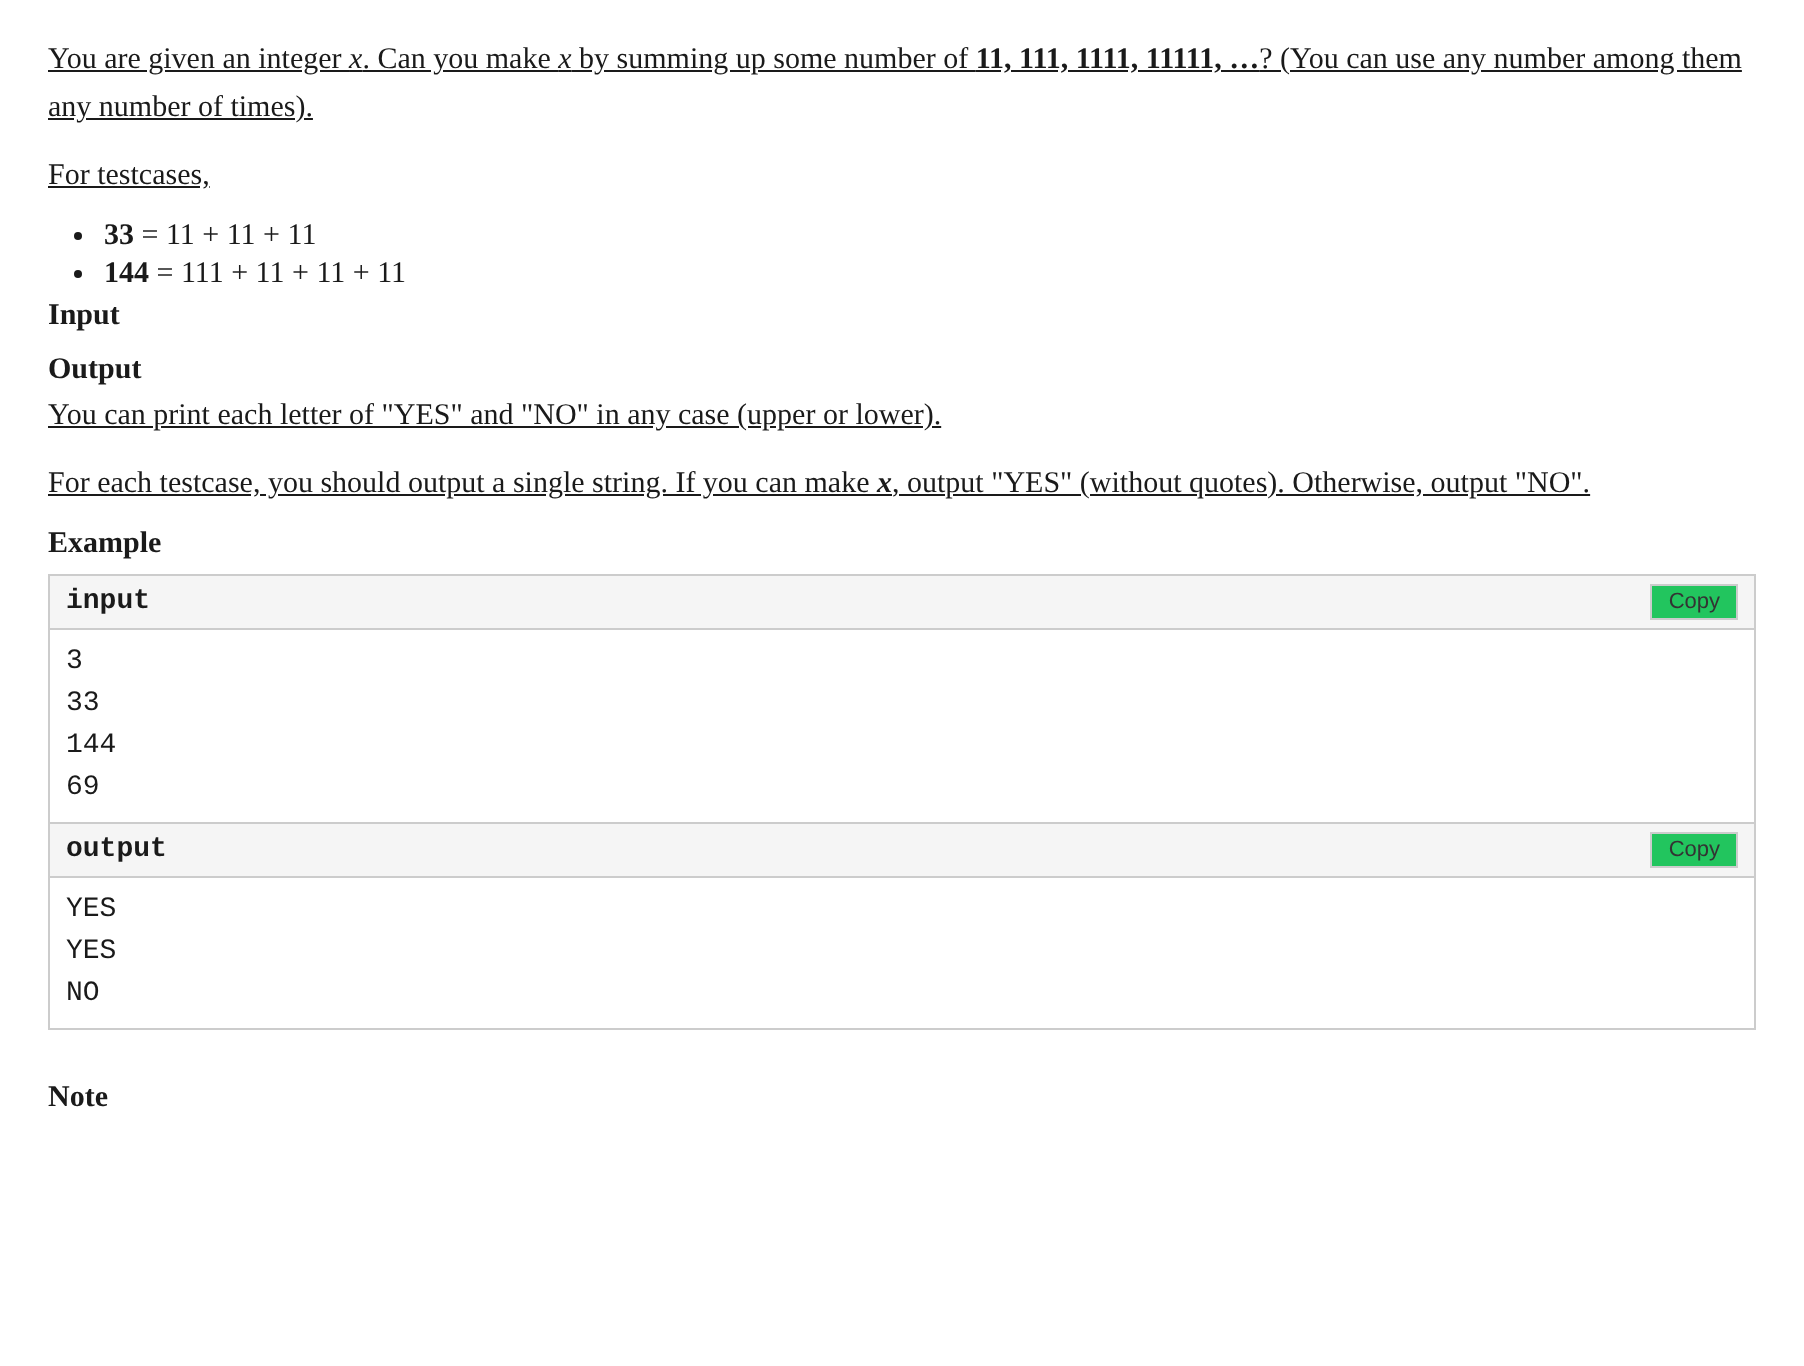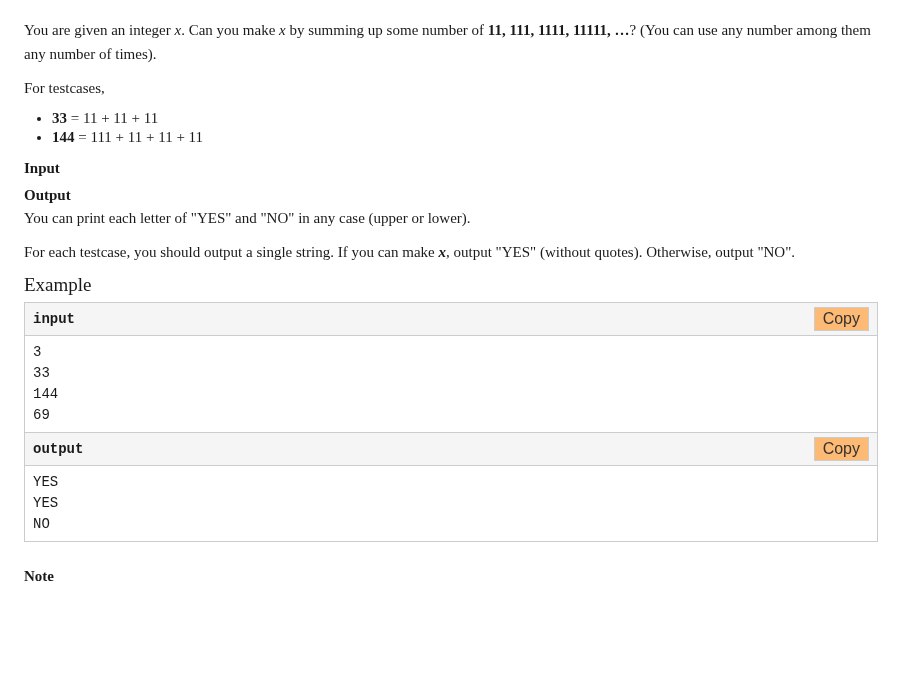--- a/index.html
+++ b/index.html
@@ -7,71 +7,72 @@
       font-family: Georgia, 'Times New Roman', serif;
       font-size: 15px;
       color: #1a1a1a;
       background: #fff;
       padding: 18px 24px;
       max-width: 902px;
     }
     .problem-text {
       line-height: 1.6;
       margin-bottom: 10px;
+      text-decoration: underline;
     }
     .section {
       margin-bottom: 10px;
     }
     .section-title {
       font-weight: bold;
       font-size: 15px;
       margin-bottom: 2px;
     }
     .bullet-list {
       list-style: disc;
       margin-left: 28px;
-      margin-bottom: 14px;
+      margin-bottom: 4px;
     }
     .bullet-list li {
       margin-bottom: 2px;
     }
     .math {
       font-style: italic;
       font-family: Georgia, serif;
     }
     .bold-math {
       font-weight: bold;
       font-style: italic;
       font-family: Georgia, serif;
     }
     .example-label {
-      font-weight: normal;
-      font-size: 19px;
+      font-weight: bold;
+      font-size: 15px;
       margin-bottom: 6px;
     }
     .example-block {
       border: 1px solid #ccc;
       margin-bottom: 0;
     }
     .example-header {
       display: flex;
       justify-content: space-between;
       align-items: center;
       background: #f5f5f5;
       border-bottom: 1px solid #ccc;
       padding: 4px 8px;
       font-family: 'Courier New', Courier, monospace;
       font-weight: bold;
       font-size: 14px;
     }
     .copy-button {
       font-family: Arial, sans-serif;
-      font-size: 16px;
+      font-size: 11px;
       padding: 2px 8px;
-      background: #fdba74;
+      background: #22c55e;
       border: 1px solid #ccc;
       cursor: pointer;
       color: #333;
     }
     .example-content {
       padding: 6px 8px;
       font-family: 'Courier New', Courier, monospace;
       font-size: 14px;
       white-space: pre;
       line-height: 1.5;

